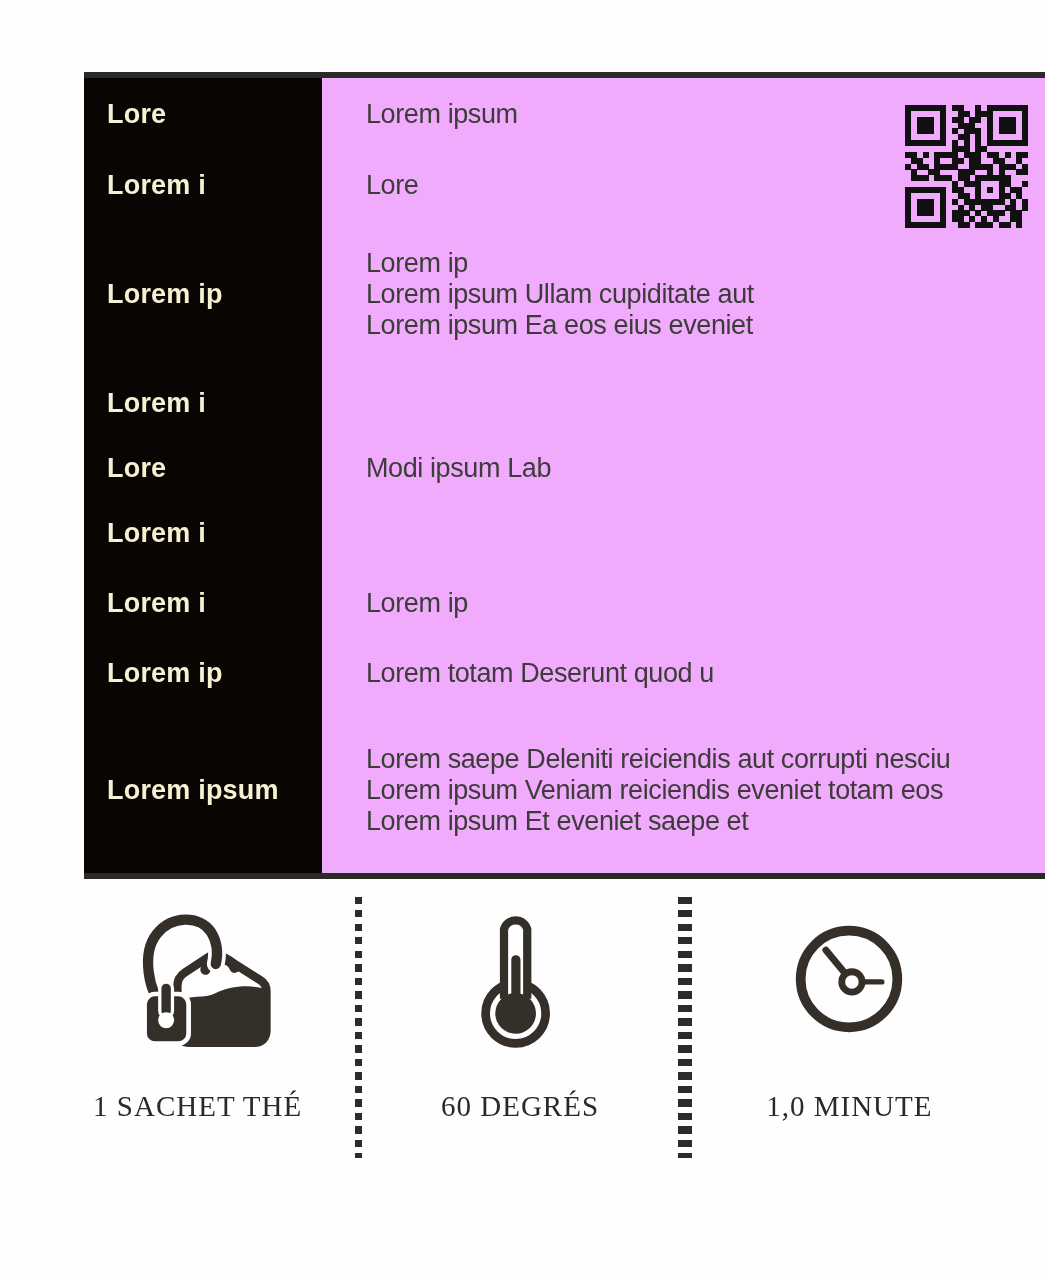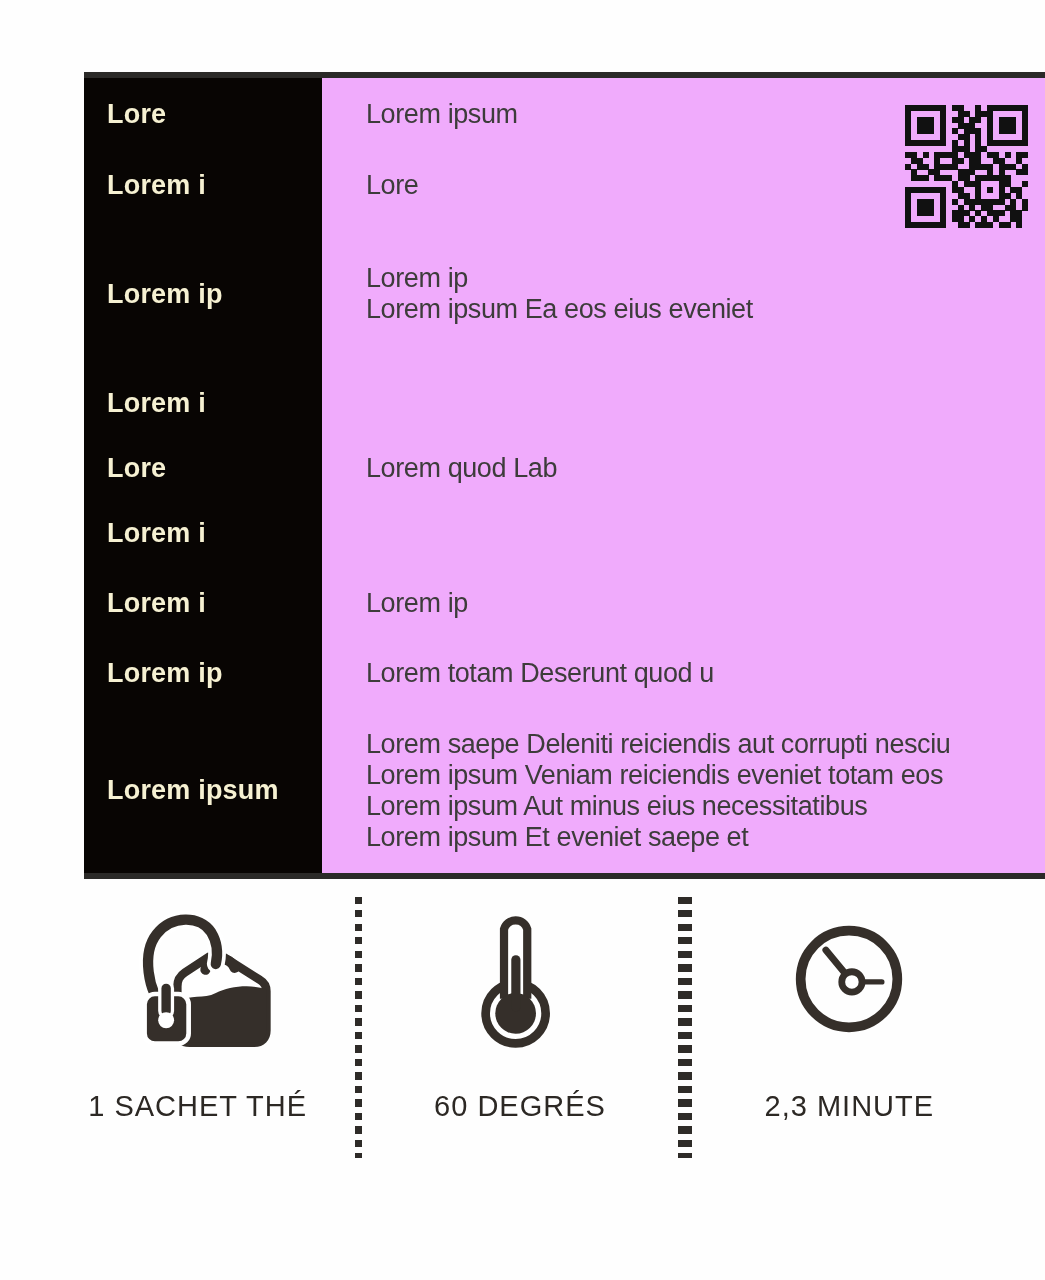--- a/index.html
+++ b/index.html
@@ -43,21 +43,21 @@
     position:absolute; left:40px; top:897px; width:967px; height:261px;
     display:flex; align-items:stretch;
   }
   .brew-col {
     flex:1; display:flex; flex-direction:column; align-items:center; min-width:0;
   }
   .brew-icon {
     height:163px; display:flex; align-items:center; justify-content:center;
   }
   .brew-label {
-    font-family:Liberation Sans, sans-serif;
+    font-family:Liberation Serif, serif;
     font-size:29px; color:#2c2824; letter-spacing:1px;
     margin-top:30px; white-space:nowrap;
   }
   .divider {
     width:7px; flex:0 0 7px;
     background:repeating-linear-gradient(to bottom,
       #2e2b28 0 7px, transparent 7px 13.5px);
   }
 </style>
 </head>
@@ -76,30 +76,31 @@
         <div class="spec-row" style="height: 70px;">
           <div class="label-cell">Lorem i</div>
           <div class="value-cell">
             <div class="value-line">Lore</div>
           </div>
         </div>
         <div class="spec-row" style="height: 148px;">
           <div class="label-cell">Lorem ip</div>
           <div class="value-cell">
             <div class="value-line">Lorem ip</div>
+            <div class="value-line">Lorem ipsum Ullam cupiditate aut</div>
             <div class="value-line">Lorem ipsum Ea eos eius eveniet</div>
           </div>
         </div>
         <div class="spec-row" style="height: 70px;">
           <div class="label-cell">Lorem i</div>
         </div>
         <div class="spec-row" style="height: 60px;">
           <div class="label-cell">Lore</div>
           <div class="value-cell">
-            <div class="value-line">Lorem quod Lab</div>
+            <div class="value-line">Modi ipsum Lab</div>
           </div>
         </div>
         <div class="spec-row" style="height: 70px;">
           <div class="label-cell">Lorem i</div>
         </div>
         <div class="spec-row" style="height: 70px;">
           <div class="label-cell">Lorem i</div>
           <div class="value-cell">
             <div class="value-line">Lorem ip</div>
           </div>
@@ -108,21 +109,20 @@
           <div class="label-cell">Lorem ip</div>
           <div class="value-cell">
             <div class="value-line">Lorem totam Deserunt quod u</div>
           </div>
         </div>
         <div class="spec-row" style="height: 165px;">
           <div class="label-cell">Lorem ipsum</div>
           <div class="value-cell">
             <div class="value-line">Lorem saepe Deleniti reiciendis aut corrupti nesciu</div>
             <div class="value-line">Lorem ipsum Veniam reiciendis eveniet totam eos</div>
-            <div class="value-line">Lorem ipsum Aut minus eius necessitatibus</div>
             <div class="value-line">Lorem ipsum Et eveniet saepe et</div>
           </div>
         </div>
       </div>
     <div class="qr-wrap">
       <svg id="qr-svg" viewBox="0 0 21 21">
           <rect x="0" y="0" width="1.02" height="1.02" fill="#111111"></rect>
           <rect x="1" y="0" width="1.02" height="1.02" fill="#111111"></rect>
           <rect x="2" y="0" width="1.02" height="1.02" fill="#111111"></rect>
           <rect x="3" y="0" width="1.02" height="1.02" fill="#111111"></rect>
@@ -419,17 +419,17 @@
 
     <div class="brew-col">
       <div class="brew-icon">
         <svg viewBox="0 0 120 120" width="116" height="116">
           <circle cx="60" cy="60" r="50" fill="none" stroke="var(--icon-ink)" stroke-width="10"></circle>
           <path d="M55,53 L36,30" stroke="var(--icon-ink)" stroke-width="7" stroke-linecap="round" fill="none"></path>
           <path d="M75,63 L94,63" stroke="var(--icon-ink)" stroke-width="5.5" stroke-linecap="round" fill="none"></path>
           <circle cx="63" cy="63" r="10.5" fill="#ffffff" stroke="var(--icon-ink)" stroke-width="7"></circle>
         </svg>
       </div>
-      <div class="brew-label">2,3 MINUTE</div>
+      <div class="brew-label">1,0 MINUTE</div>
     </div>
 
   </div>
 </div>
 
 </body></html>

